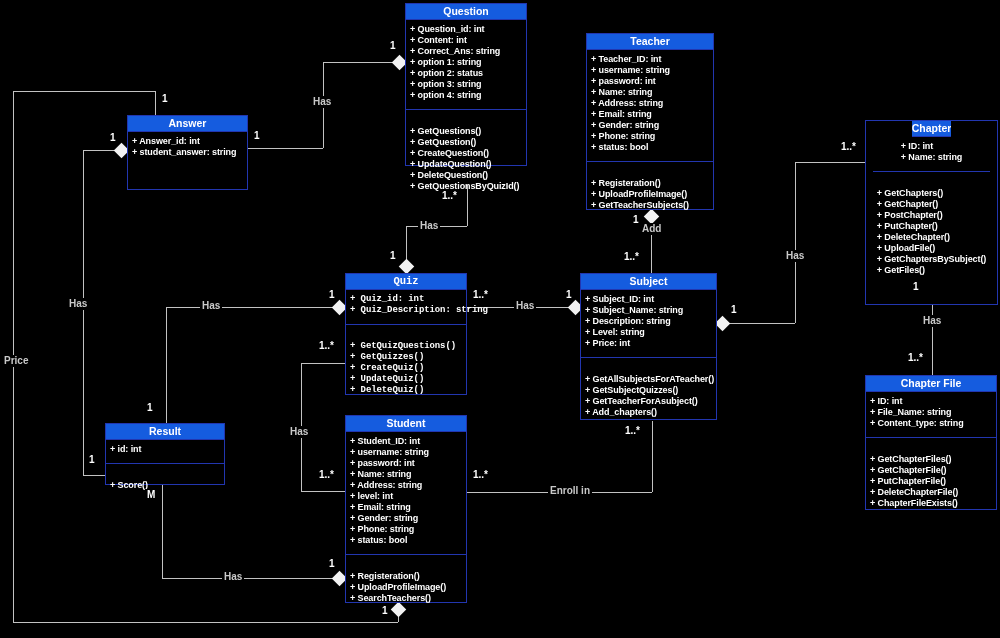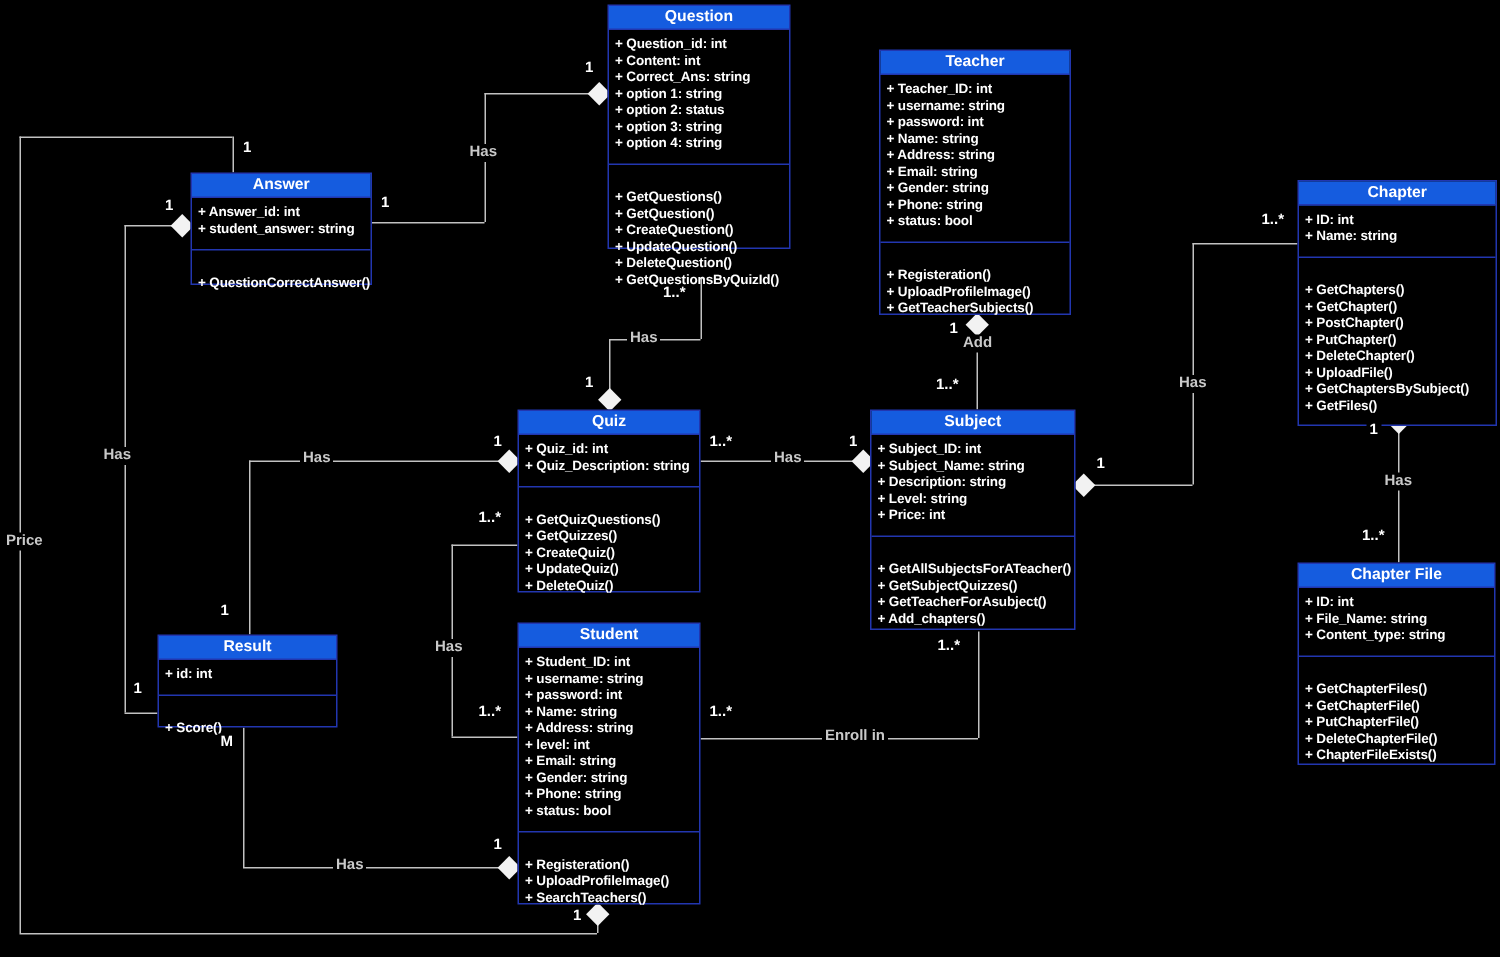--- a/index.html
+++ b/index.html
@@ -153,42 +153,39 @@
         <div class="uml-row">+ UploadProfileImage()</div>
         <div class="uml-row">+ GetTeacherSubjects()</div>
       </div>
     </div>
     <div class="uml-class" style="left: 127px; top: 115px; width: 121px; height: 75px;">
       <div class="uml-header">Answer</div>
       <div class="uml-section attrs">
         <div class="uml-row">+ Answer_id: int</div>
         <div class="uml-row">+ student_answer: string</div>
       </div>
-      <div class="uml-section methods">
-        <div class="uml-row">+  QuestionCorrectAnswer()</div>
-      </div>
-    </div>
-    <div class="uml-class" style="left: 865px; top: 120px; width: 133px; height: 164px;">
+    </div>
+    <div class="uml-class" style="left: 865px; top: 120px; width: 133px; height: 185px; align-items: center;">
       <div class="uml-header">Chapter</div>
       <div class="uml-section attrs">
         <div class="uml-row">+ ID: int</div>
         <div class="uml-row">+ Name: string</div>
       </div>
       <div class="uml-section methods">
         <div class="uml-row">+ GetChapters()</div>
         <div class="uml-row">+ GetChapter()</div>
         <div class="uml-row">+ PostChapter()</div>
         <div class="uml-row">+ PutChapter()</div>
         <div class="uml-row">+ DeleteChapter()</div>
         <div class="uml-row">+ UploadFile()</div>
         <div class="uml-row">+ GetChaptersBySubject()</div>
         <div class="uml-row">+ GetFiles()</div>
       </div>
     </div>
-    <div class="uml-class" style="left: 345px; top: 273px; width: 122px; height: 122px;">
+    <div class="uml-class" style="left: 345px; top: 273px; width: 122px; height: 122px; font-family: Liberation Mono, monospace;">
       <div class="uml-header">Quiz</div>
       <div class="uml-section attrs">
         <div class="uml-row">+ Quiz_id: int</div>
         <div class="uml-row">+ Quiz_Description: string</div>
       </div>
       <div class="uml-section methods">
         <div class="uml-row">+ GetQuizQuestions()</div>
         <div class="uml-row">+ GetQuizzes()</div>
         <div class="uml-row">+ CreateQuiz()</div>
         <div class="uml-row">+ UpdateQuiz()</div>

